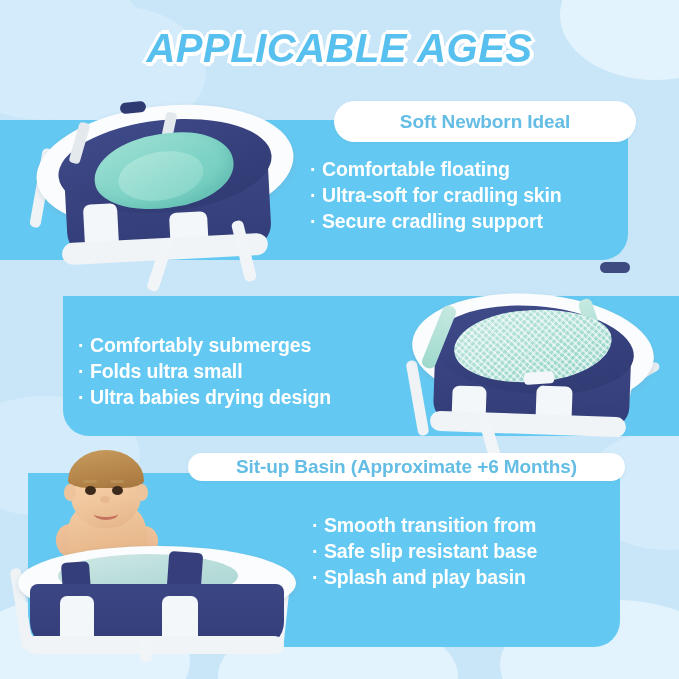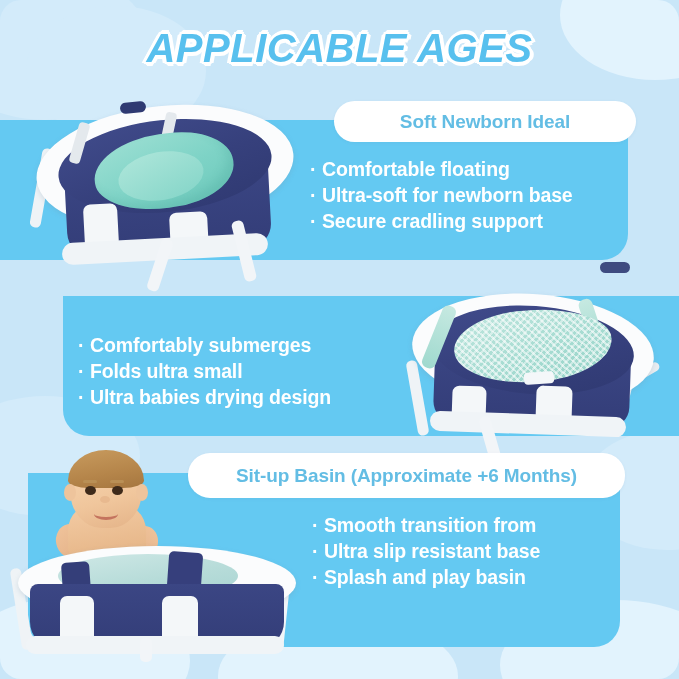--- a/index.html
+++ b/index.html
@@ -9,21 +9,20 @@
     width: 679px; height: 679px;
     font-family: "Liberation Sans", sans-serif;
     background: #c9e6f8;
     overflow: hidden;
   }
   #stage {
     position: relative;
     width: 679px; height: 679px;
     overflow: hidden;
     background: #c9e6f8;
-    border-radius: 21px;
   }
 
   
   .cloud {
     position: absolute;
     background: #d8eefb;
     border-radius: 50%;
     pointer-events: none;
   }
   .cloud.soft { background: #d3ebfa; }
@@ -79,21 +78,21 @@
   }
   .pill-label {
     color: #63bde4;
     font-weight: 800;
     font-size: 19px;
     letter-spacing: -0.1px;
     white-space: nowrap;
   }
   #pill1 { left: 334px; top: 101px; width: 302px; height: 41px; }
   #pill2 { left: 22px;  top: 278px; width: 391px; height: 40px; }
-  #pill3 { left: 188px; top: 453px; width: 437px; height: 45px; }
+  #pill3 { left: 188px; top: 453px; width: 437px; height: 28px; }
 
   
   .bullets {
     position: absolute;
     z-index: 6;
     color: #ffffff;
     font-weight: 700;
     font-size: 19.5px;
     line-height: 26px;
     letter-spacing: -0.15px;
@@ -421,21 +420,21 @@
     <span class="pill-label">Soft Newborn Ideal</span>
   </div>
 
   <div class="bullets" id="bul1">
     <div class="row">
       <span class="dot">·</span>
       <span class="txt">Comfortable floating</span>
     </div>
     <div class="row">
       <span class="dot">·</span>
-      <span class="txt">Ultra-soft for newborn base</span>
+      <span class="txt">Ultra-soft for cradling skin</span>
     </div>
     <div class="row">
       <span class="dot">·</span>
       <span class="txt">Secure cradling support</span>
     </div>
   </div>
 
   <div id="brand"></div>
 
   <div class="photo" id="tub2">
@@ -504,21 +503,21 @@
     <span class="pill-label">Sit-up Basin (Approximate +6 Months)</span>
   </div>
 
   <div class="bullets" id="bul3">
     <div class="row">
       <span class="dot">·</span>
       <span class="txt">Smooth transition from</span>
     </div>
     <div class="row">
       <span class="dot">·</span>
-      <span class="txt">Ultra slip resistant base</span>
+      <span class="txt">Safe slip resistant base</span>
     </div>
     <div class="row">
       <span class="dot">·</span>
       <span class="txt">Splash and play basin</span>
     </div>
   </div>
 
 </div>
 
 </body></html>

